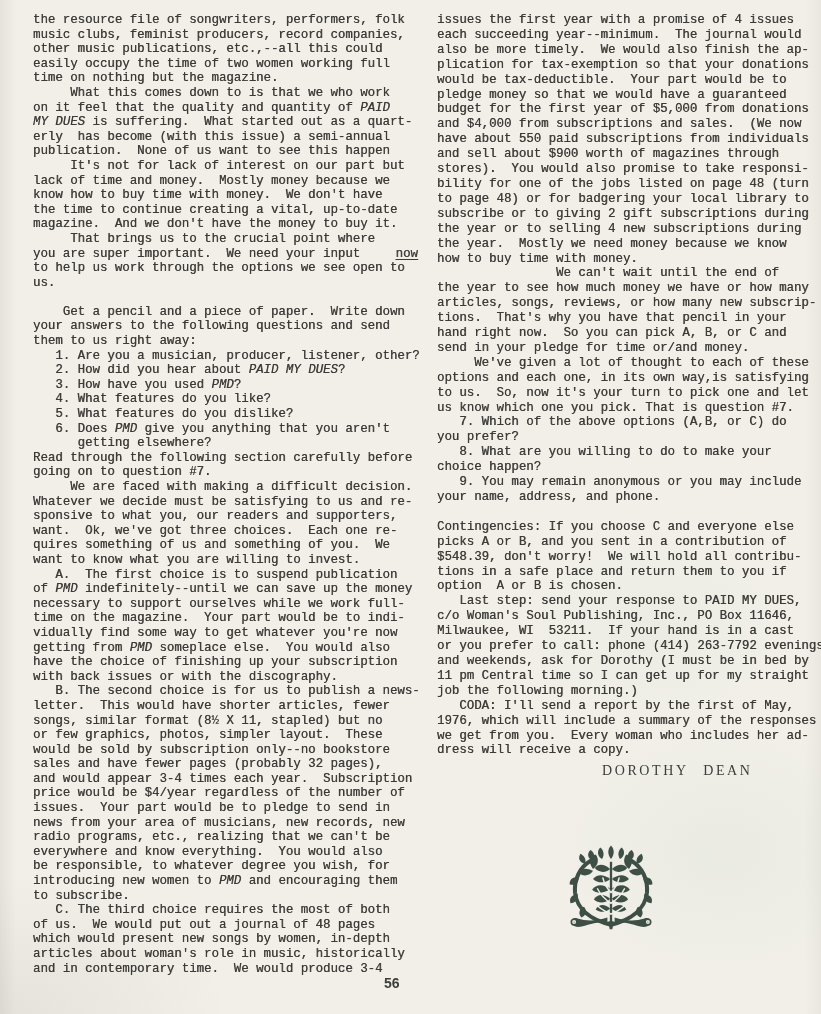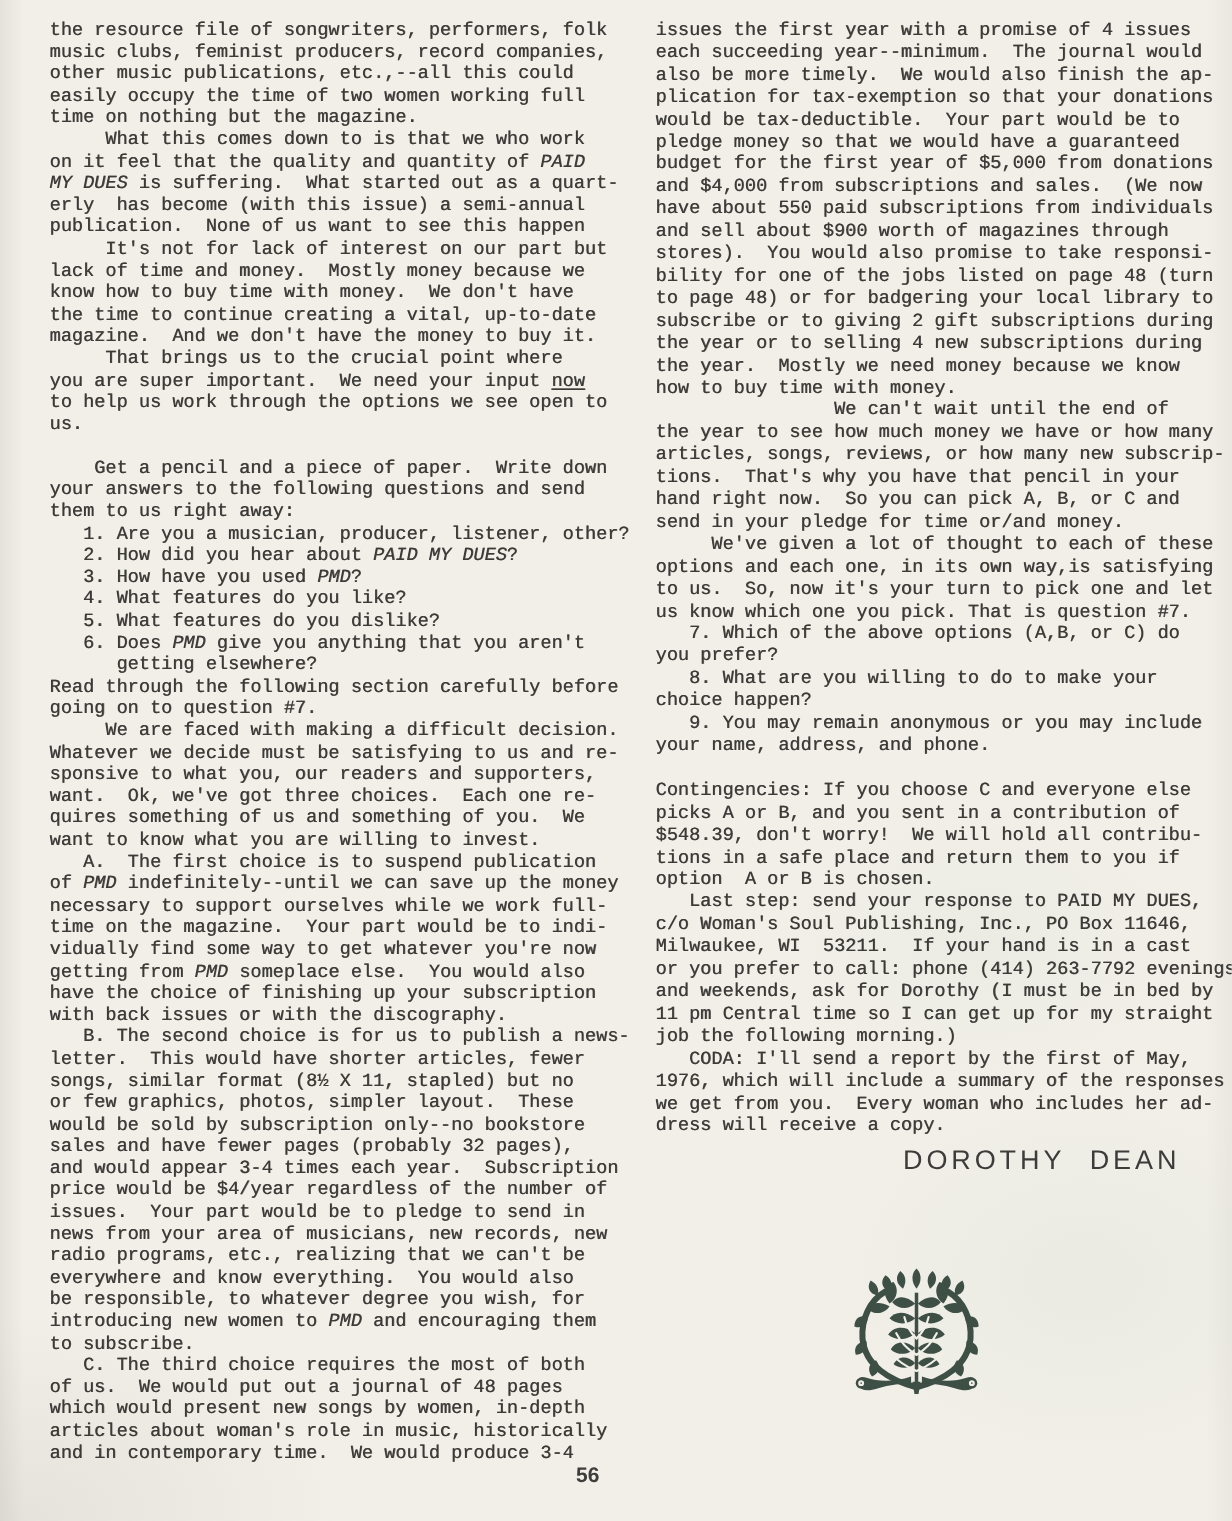--- a/index.html
+++ b/index.html
@@ -27,26 +27,26 @@
     color:var(--ink);
     font-size:12.4px;
     white-space:pre;
     text-shadow:0.35px 0 0 rgba(59,58,55,0.75);
   }
   .col-left{left:33px;line-height:14.6px;}
   .col-right{left:437px;line-height:14.9px;}
   .line{height:1em*0;min-height:1px;}
   .col .line{display:block;}
   .col i{margin-top:24px;}
-  .col u{text-underline-offset:2px;}
+  .col u{text-underline-offset:2px;margin-left:28px;}
   .byline{
     position:absolute;
     left:602px;top:763px;
-    font-family:Liberation Sans, sans-serif;
-    font-size:18px;
+    font-family:Liberation Serif, serif;
+    font-size:14px;
     letter-spacing:2.6px;
     word-spacing:9px;
     color:#3c3c3a;
   }
   .page-number{
     position:absolute;
     left:384px;top:975px;
     font-family:"Liberation Sans",sans-serif;
     font-weight:bold;
     font-size:14px;

